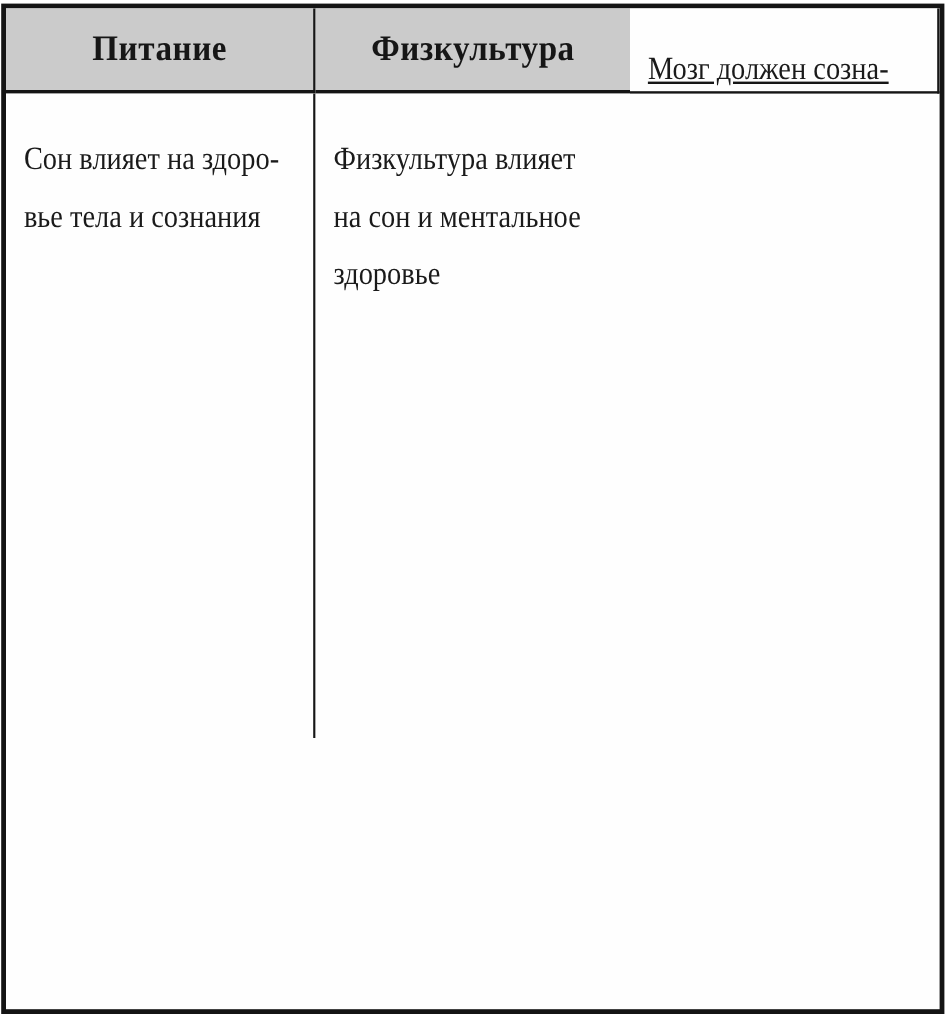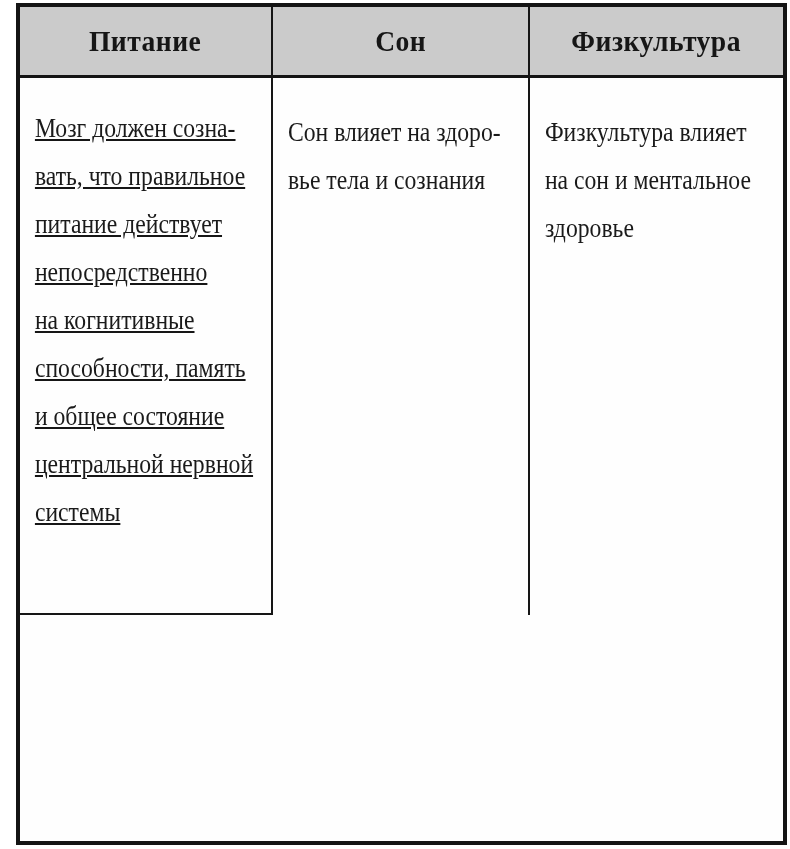--- a/index.html
+++ b/index.html
@@ -4,21 +4,21 @@
 <style>
   html, body {
     margin: 0;
     padding: 0;
     background: #ffffff;
   }
   .page {
     width: 790px;
     height: 849px;
     box-sizing: border-box;
-    padding: 3px 3px 4px 16px;
+    padding: 3px 3px 4px 1px;
     background: #ffffff;
     font-family: "Liberation Serif", "DejaVu Serif", serif;
     color: #161616;
   }
   .table {
     width: 100%;
     height: 100%;
     box-sizing: border-box;
     border: 4px solid #141414;
     display: grid;
@@ -74,23 +74,20 @@
 </style>
 </head>
 <body>
 
 <div class="page">
   <div class="table">
 
     <div class="cell header-cell">
       <span class="header-text">Питание</span>
     </div>
-    <div class="cell header-cell">
-      <span class="header-text">Сон</span>
-    </div>
     <div class="cell header-cell last-col">
       <span class="header-text">Физкультура</span>
     </div>
 
     <div class="cell body-cell row-mid row1">
       <div class="cell-text">Мозг должен созна-
 вать, что правильное
 питание действует
 непосредственно
 на когнитивные

